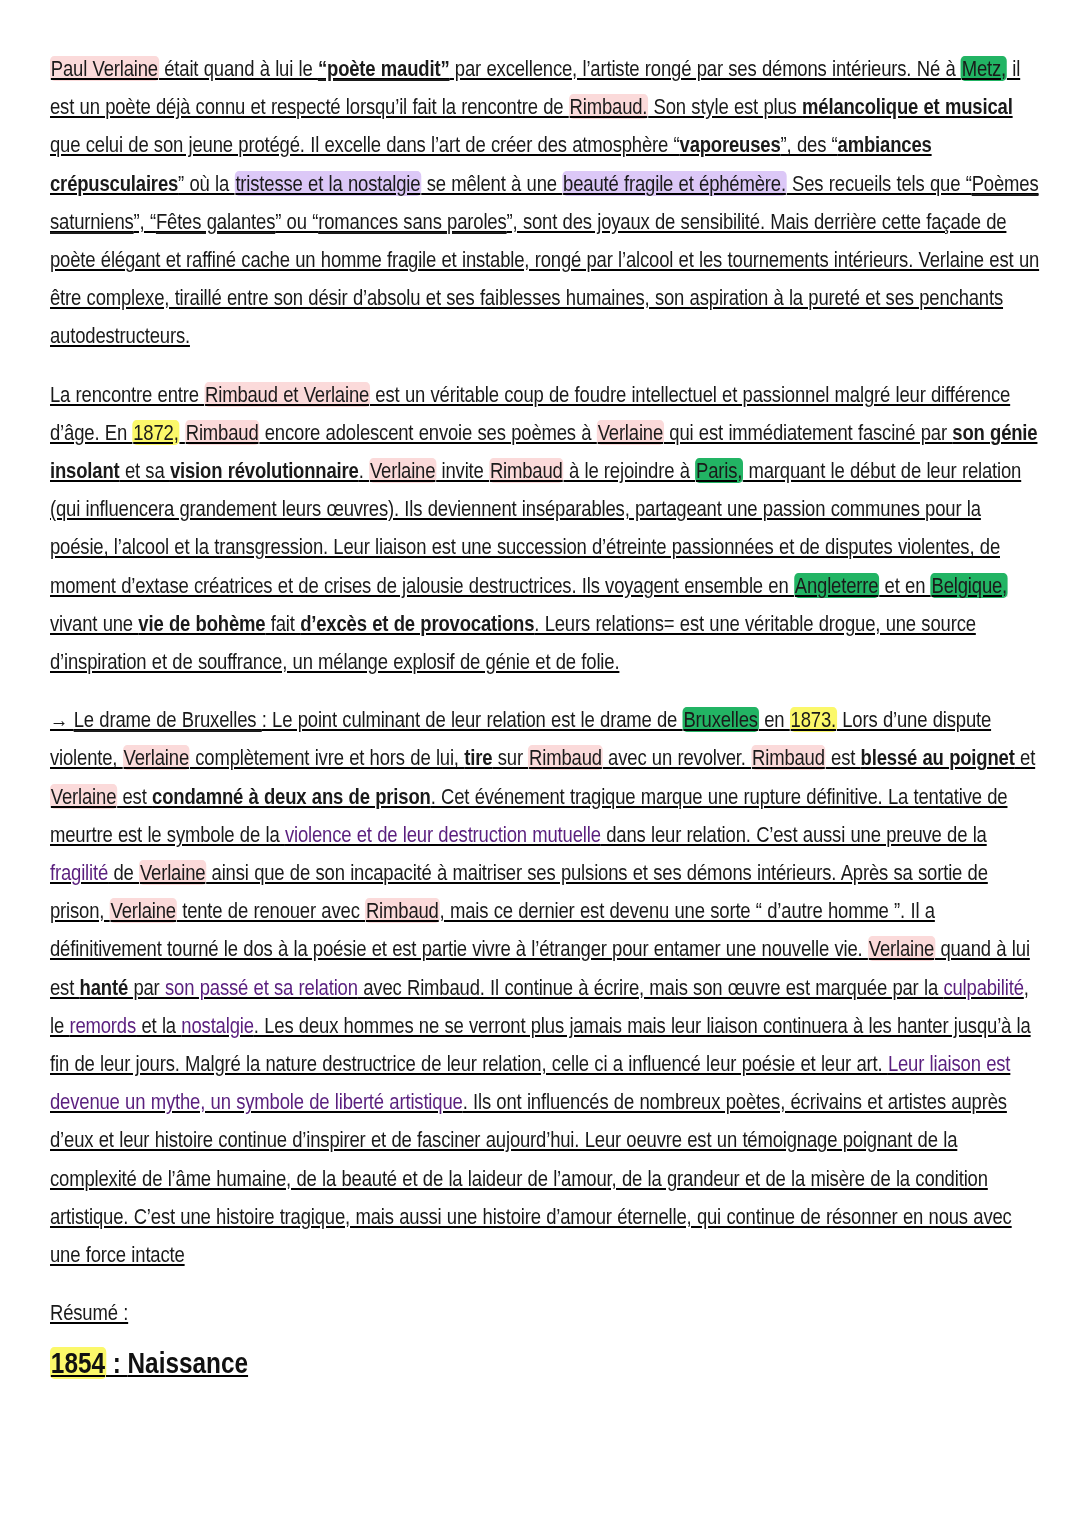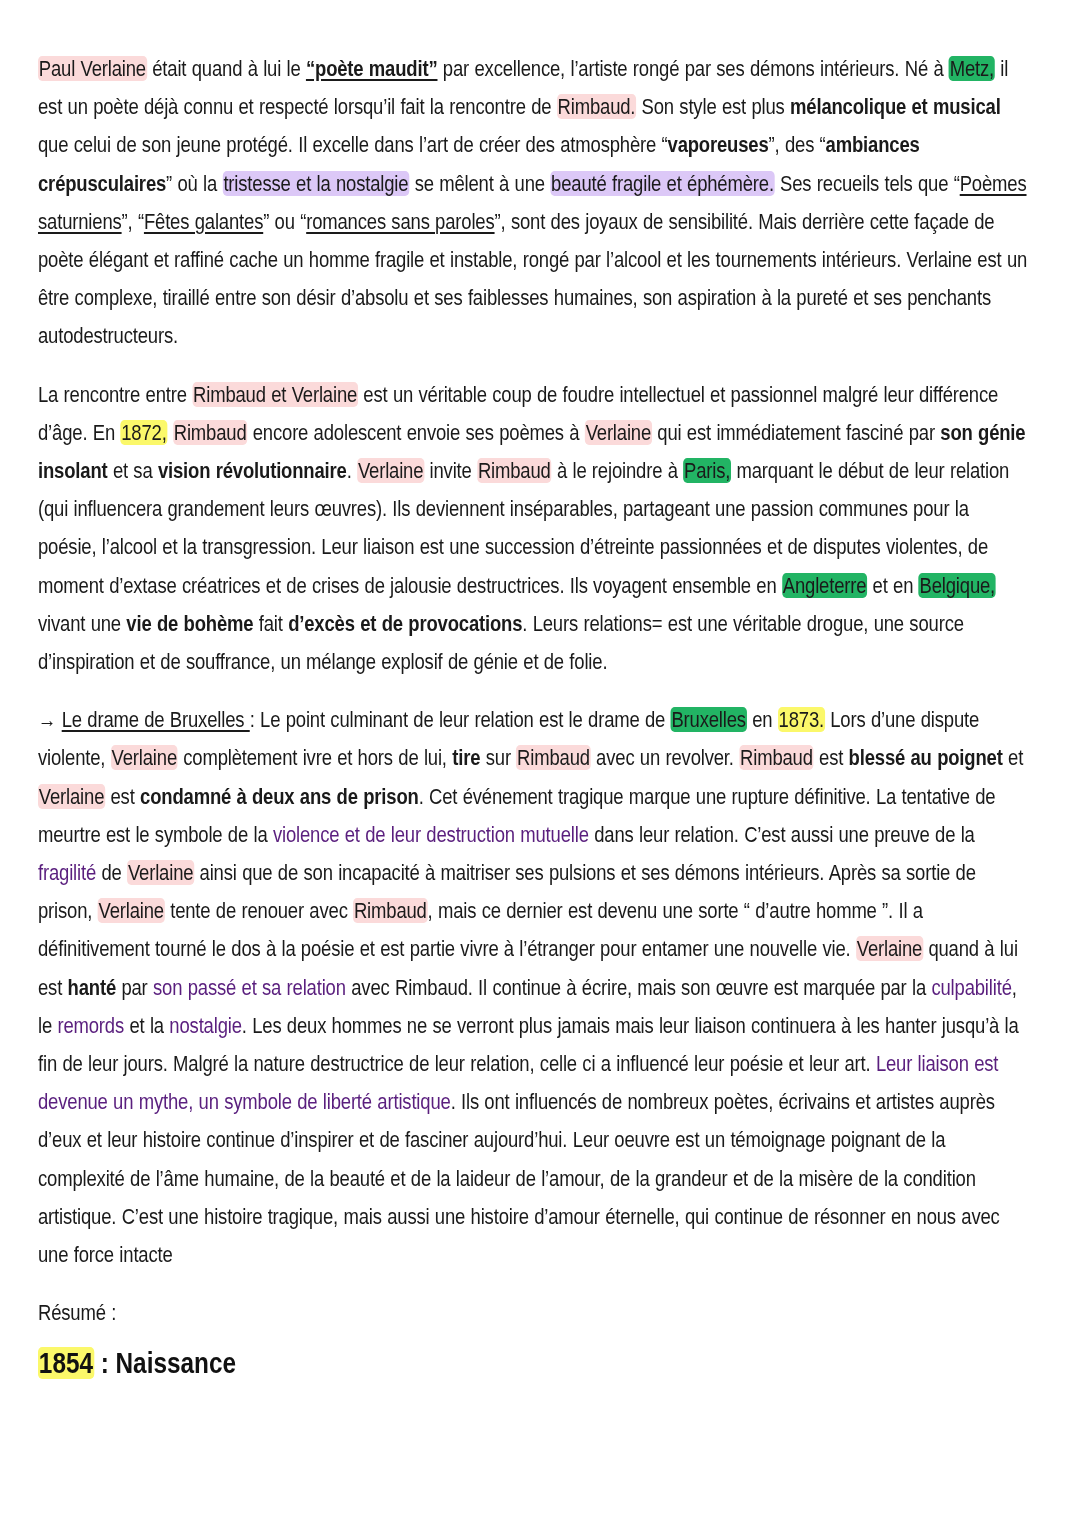--- a/index.html
+++ b/index.html
@@ -1,17 +1,17 @@
 <!DOCTYPE html>
 <html><head>
 <meta charset="utf-8">
 <style>
   html, body { margin: 0; padding: 0; background: #ffffff; }
   body { width: 1080px; height: 1526px; overflow: hidden; position: relative; }
-  .page { position: absolute; left: 38px; top: 50px; width: 990px; }
+  .page { position: absolute; left: 50px; top: 50px; width: 990px; text-decoration: underline; }
   .para {
     font-family: "Liberation Sans", sans-serif;
     font-size: 22px;
     line-height: 38.2px;
     color: #1a1a1a;
     margin: 0;
     transform: scaleX(0.84);
     transform-origin: left top;
     width: 1178px;
     letter-spacing: -0.2px;

